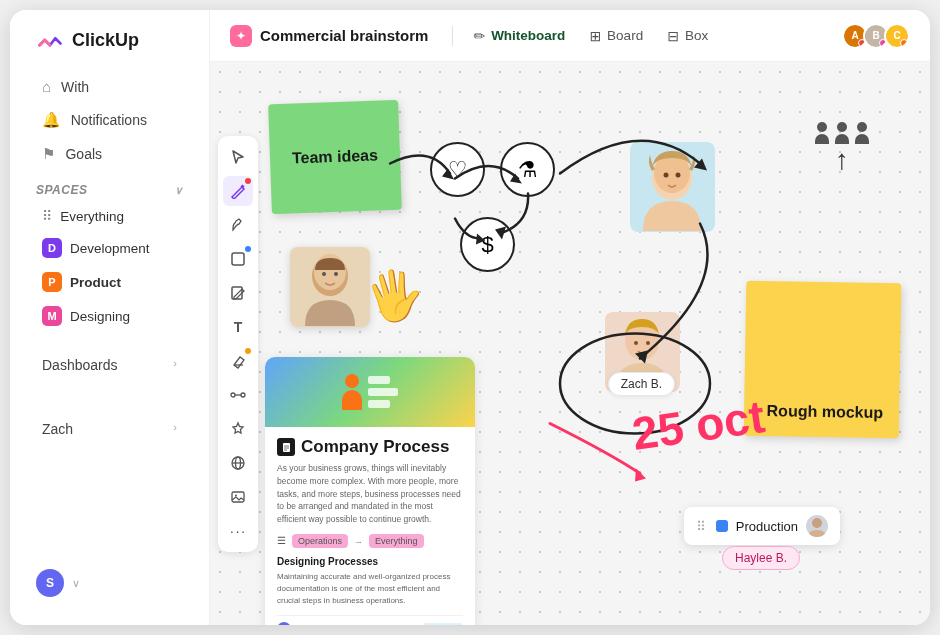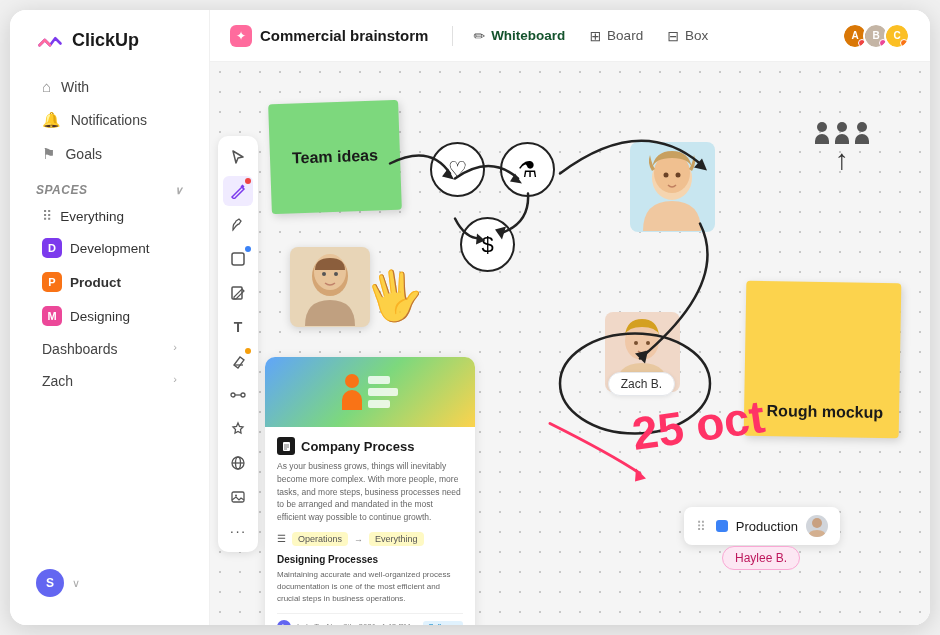--- a/index.html
+++ b/index.html
@@ -102,21 +102,21 @@
     .space-badge.pink { background: #ec4899; }
     .everything-icon { font-size: 14px; color: #888; }
     .sidebar-section-nav {
       display: flex;
       align-items: flex-start;
       justify-content: space-between;
       padding: 8px 16px;
       font-size: 14px;
       color: #444;
       cursor: pointer;
-      margin: 0 6px;
+      margin: 16px 6px;
       border-radius: 6px;
     }
     .sidebar-section-nav .chevron { font-size: 11px; color: #aaa; }
     .sidebar-bottom {
       margin-top: auto;
       padding: 12px 16px;
       display: flex;
       align-items: center;
       gap: 8px;
     }
@@ -447,21 +447,21 @@
     .doc-figure-body {
       width: 20px;
       height: 20px;
       border-radius: 10px 10px 0 0;
       background: #f97316;
     }
     .doc-card-content {
       padding: 10px 12px;
     }
     .doc-card-title {
-      font-size: 13px;
+      font-size: 17px;
       font-weight: 700;
       color: #1a1a1a;
       margin-bottom: 5px;
       display: flex;
       align-items: center;
       gap: 6px;
     }
     .doc-card-icon {
       width: 18px;
       height: 18px;
@@ -479,21 +479,21 @@
     }
     .doc-flow {
       display: flex;
       align-items: center;
       gap: 6px;
       margin-bottom: 8px;
       font-size: 9px;
       color: #555;
     }
     .doc-flow-badge {
-      background: #fef9c3;
+      background: #f9a8d4;
       border-radius: 4px;
       padding: 2px 6px;
       font-size: 9px;
     }
     .doc-flow-arrow { color: #888; }
     .doc-section-title {
       font-size: 10px;
       font-weight: 700;
       color: #1a1a1a;
       margin-bottom: 4px;

